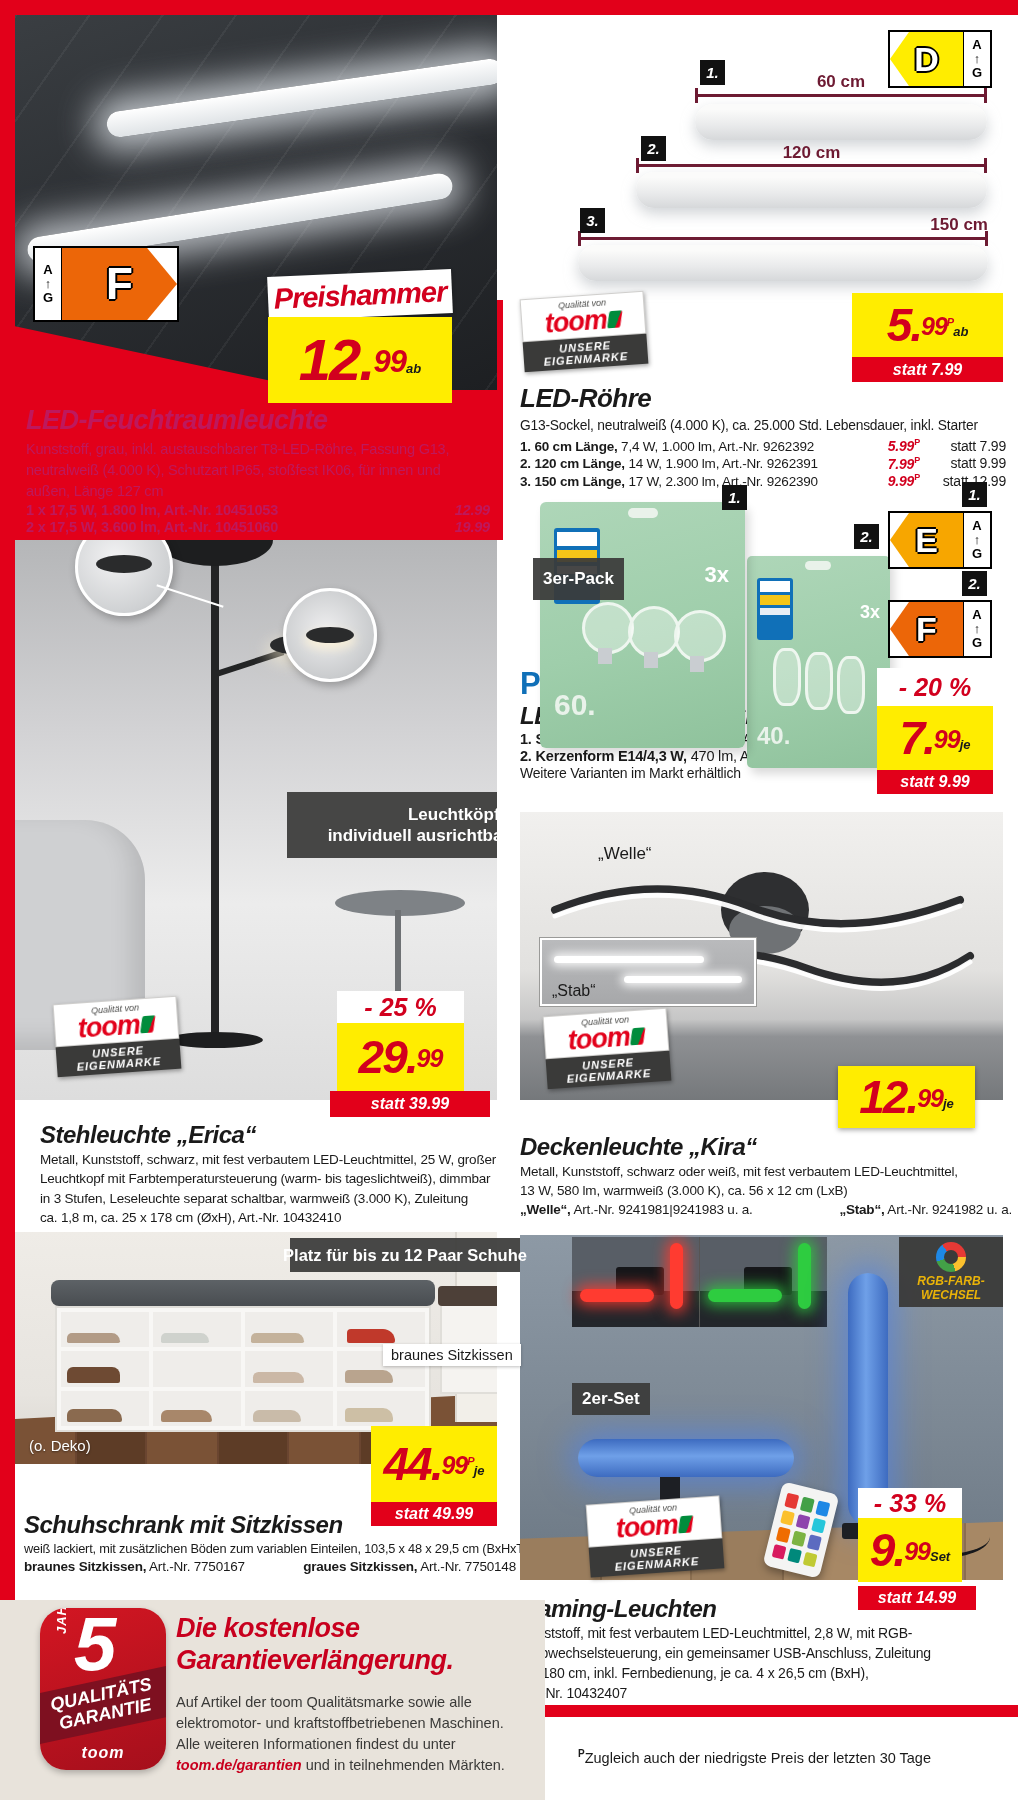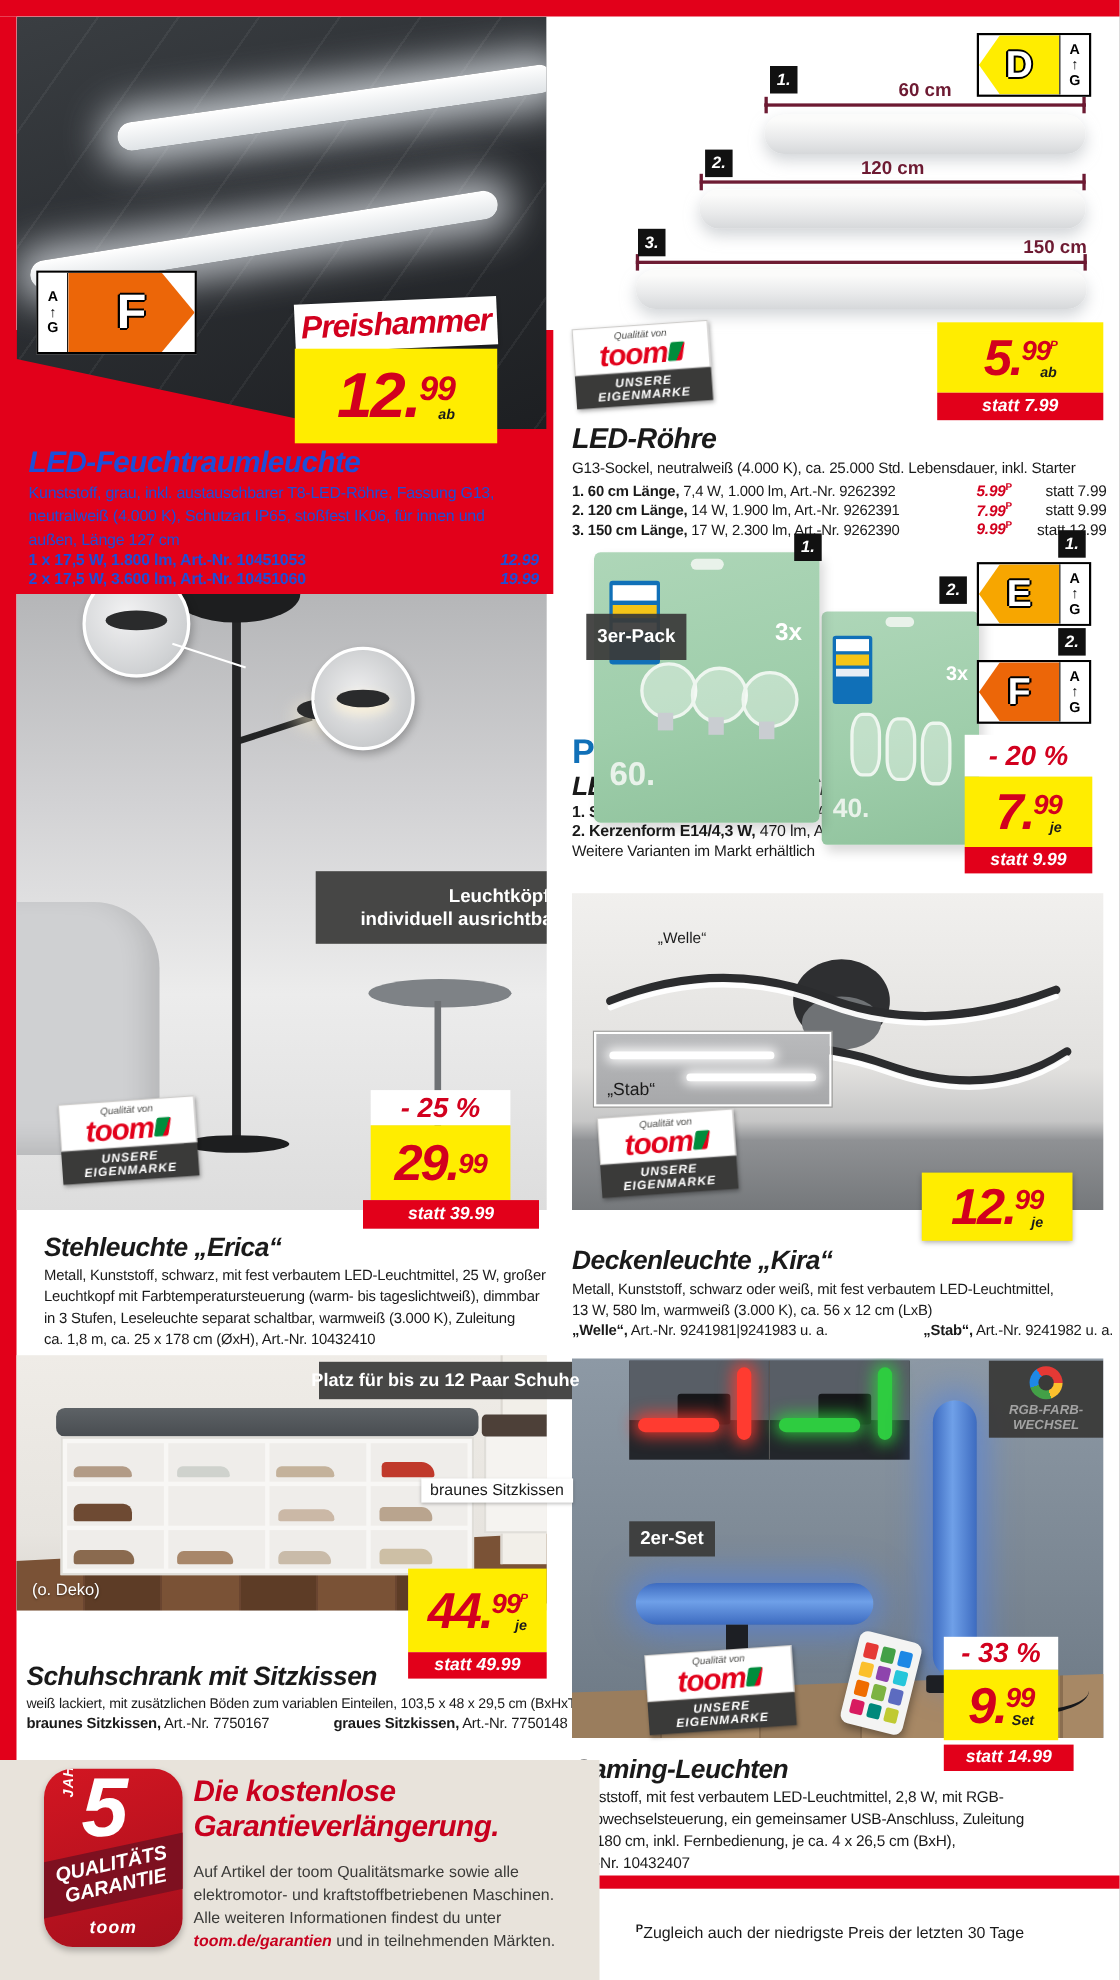--- a/index.html
+++ b/index.html
@@ -10,21 +10,21 @@
   .redbar{background:#e2001a;}
   .badge-num{width:25px;height:25px;background:#111;color:#fff;font-weight:bold;font-style:italic;
     font-size:15px;display:flex;align-items:center;justify-content:center;z-index:6;}
   .dark-badge{background:rgba(58,58,57,.93);color:#fff;font-weight:bold;font-size:17px;
     display:flex;align-items:center;justify-content:center;z-index:6;padding:0 10px;}
   .disc{background:#fff;color:#d2001e;font-weight:bold;font-style:italic;font-size:25px;
     display:flex;align-items:center;justify-content:center;z-index:7;}
   .pbox{background:#ffed00;color:#d2001e;display:flex;align-items:flex-start;justify-content:center;
     z-index:7;font-style:italic;font-weight:bold;}
   .pw{font-size:46px;line-height:1.0;letter-spacing:-2px;}
-  .pcol{display:inline-flex;flex-direction:column;align-items:flex-start;margin-top:3px;}
+  .pcol{display:inline-flex;align-items:flex-start;margin-top:3px;}
   .pc{font-size:25px;line-height:.9;letter-spacing:-1px;}
   .psup{font-size:11px;vertical-align:super;}
   .pnote{font-size:13px;color:#1a1a1a;line-height:1;margin-top:2px;align-self:flex-end;}
   .pbox.xl .pw{font-size:58px;}
   .pbox.xl .pc{font-size:31px;}
   .pbox.xl{align-items:center;}
   .pbox.lg{align-items:center;}
   .statt{background:#e2001a;color:#fff;font-weight:bold;font-style:italic;font-size:16px;
     display:flex;align-items:center;justify-content:center;z-index:7;}
   
@@ -42,21 +42,21 @@
   .tl-top{background:#fff;border:1px solid #cfcecc;padding:3px 10px 2px;text-align:center;}
   .tl-small{font-size:9px;font-style:italic;color:#4a4a48;}
   .tl-brand{color:#e2001a;font-weight:bold;font-style:italic;font-size:27px;line-height:.95;
     letter-spacing:-1px;display:flex;align-items:center;justify-content:center;gap:2px;}
   .tl-flag{display:inline-block;width:13px;height:17px;background:linear-gradient(105deg,#008c3c 70%,#e2001a 70%);
     transform:skewX(-12deg);border-radius:2px;}
   .tl-band{background:#3a3a39;color:#fff;font-style:italic;font-weight:bold;font-size:11px;
     letter-spacing:1px;text-align:center;padding:3px 4px;}
   
   .h1{font-weight:bold;font-style:italic;letter-spacing:-.5px;line-height:1.05;}
-  .txt-white{color:#1d4ed8;}
+  .txt-white{color:#be185d;}
   .desc{font-size:13.5px;line-height:1.42;letter-spacing:-.2px;white-space:nowrap;}
   .prow{display:flex;align-items:baseline;font-size:14px;letter-spacing:-.2px;margin-top:1px;}
   .prow b{font-weight:bold;}
   .prow-name{flex:1;white-space:nowrap;}
   .rp{color:#d2001e;font-weight:bold;font-style:italic;}
   .rps{color:#d2001e;font-weight:bold;font-size:9px;vertical-align:super;}
   .prow-statt{width:86px;text-align:right;white-space:nowrap;}
   
   .ph{overflow:hidden;}
   svg{display:block;}
@@ -362,21 +362,21 @@
   <div class="abs" style="left:24px;top:1122px;width:492px;color:#1a1a1a;margin-left:16px;">
     <div class="h1" style="font-size:24px;margin-bottom:3px;">Stehleuchte „Erica“</div>
     <div class="desc">Metall, Kunststoff, schwarz, mit fest verbautem LED-Leuchtmittel, 25 W, großer</div>
     <div class="desc">Leuchtkopf mit Farbtemperatursteuerung (warm- bis tageslichtweiß), dimmbar</div>
     <div class="desc">in 3 Stufen, Leseleuchte separat schaltbar, warmweiß (3.000 K), Zuleitung</div>
     <div class="desc">ca. 1,8 m, ca. 25 x 178 cm (ØxH), Art.-Nr. 10432410</div>
   </div>
 
   <div class="abs ph" style="left:520px;top:812px;width:483px;height:288px;
               background:linear-gradient(180deg,#f1f0ee 0%,#e2e1df 55%,#c6c6c6 72%,#8f9194 78%,#75787b 100%);">
-    <div class="abs" style="left:78px;top:32px;font-size:14px;color:#1a1a1a;">
+    <div class="abs" style="left:78px;top:32px;font-size:17px;color:#1a1a1a;">
       <span>„Welle“</span></div>
     <svg class="abs" style="left:20px;top:40px;" width="440" height="160" viewBox="0 0 440 160">
       <ellipse cx="225" cy="58" rx="44" ry="38" fill="#2e2f31"></ellipse>
       <ellipse cx="225" cy="78" rx="36" ry="24" fill="#6f7275"></ellipse>
       <path d="M15,58 Q115,18 210,55 T420,48" fill="none" stroke="#2b2c2e" stroke-width="8" stroke-linecap="round"></path>
       <path d="M15,64 Q115,24 210,61 T420,54" fill="none" stroke="#ffffff" stroke-width="5" stroke-linecap="round" opacity="0.95"></path>
       <path d="M55,118 Q170,82 265,116 T430,104" fill="none" stroke="#2b2c2e" stroke-width="8" stroke-linecap="round"></path>
       <path d="M55,124 Q170,88 265,122 T430,110" fill="none" stroke="#ffffff" stroke-width="5" stroke-linecap="round" opacity="0.95"></path>
     </svg>
     <div class="abs" style="left:20px;top:126px;width:212px;height:64px;border:2px solid #fff;outline:1px solid #9a9a98;
@@ -504,21 +504,21 @@
     <div class="abs" style="left:180px;top:2px;width:127px;height:90px;background:#23262b;">
       <div style="position:absolute;inset:0 0 40% 0;background:#585e66;"></div>
       <div style="position:absolute;left:44px;top:30px;width:48px;height:28px;background:#16171a;border-radius:3px;"></div>
       <div style="position:absolute;left:8px;top:52px;width:74px;height:13px;border-radius:7px;background:#2ecc40;box-shadow:0 0 14px 4px rgba(46,204,64,.8);"></div>
       <div style="position:absolute;left:98px;top:6px;width:13px;height:66px;border-radius:7px;background:#2ecc40;box-shadow:0 0 14px 4px rgba(46,204,64,.8);"></div>
     </div>
     <div class="abs" style="right:0px;top:2px;width:104px;height:70px;background:rgba(58,58,57,.95);display:flex;flex-direction:column;align-items:center;justify-content:center;z-index:5;">
       <div style="width:30px;height:30px;border-radius:50%;background:conic-gradient(#e53935 0 25%,#fbc02d 25% 45%,#43a047 45% 70%,#1e88e5 70% 90%,#e53935 90% 100%);display:flex;align-items:center;justify-content:center;">
         <div style="width:14px;height:14px;border-radius:50%;background:#3a3a39;"></div>
       </div>
-      <div style="color:#a3a3a3;font-weight:bold;font-style:italic;font-size:12px;line-height:1.15;text-align:center;margin-top:3px;">
+      <div style="color:#eab308;font-weight:bold;font-style:italic;font-size:12px;line-height:1.15;text-align:center;margin-top:3px;">
         <div>RGB-FARB-</div>
         <div>WECHSEL</div>
       </div>
     </div>
     <div class="abs dark-badge" style="left:52px;top:148px;height:32px;">
       <span>2er-Set</span>
       </div>
     <div class="abs" style="left:328px;top:38px;width:40px;height:252px;border-radius:20px;
                 background:linear-gradient(90deg,#3d6bc0,#6fa0e8 45%,#3d6bc0);box-shadow:0 0 30px 8px rgba(80,130,230,.65);"></div>
     <div class="abs" style="left:322px;top:288px;width:52px;height:16px;background:#1d1f24;border-radius:3px;"></div>

